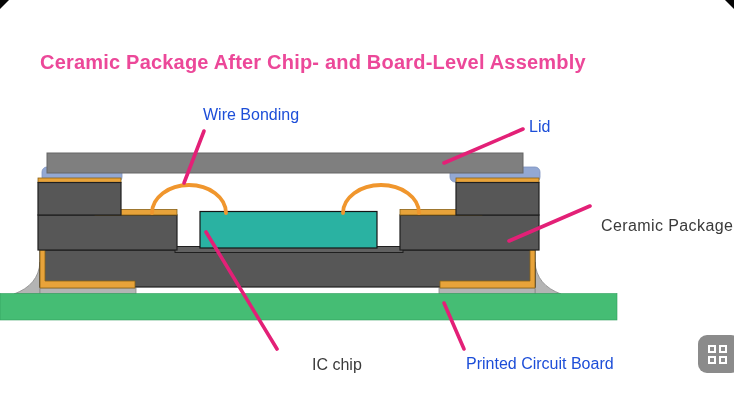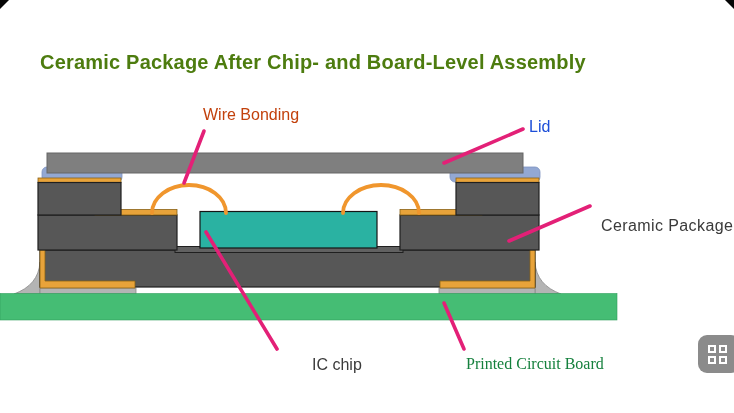--- a/index.html
+++ b/index.html
@@ -76,27 +76,27 @@
     <path d="M152,213 A37,28 0 0 1 226,213" fill="none" stroke-width="3.8" stroke-linecap="round" stroke="#f0962d"></path>
     <path d="M343,213 A38,28 0 0 1 419,213" fill="none" stroke-width="3.8" stroke-linecap="round" stroke="#f0962d"></path>
 
     <line x1="204" y1="131" x2="184" y2="183" stroke-width="3.6" stroke-linecap="round" stroke="#e32077"></line>
     <line x1="523" y1="129" x2="444" y2="163" stroke-width="3.6" stroke-linecap="round" stroke="#e32077"></line>
     <line x1="590" y1="206" x2="509" y2="241" stroke-width="3.6" stroke-linecap="round" stroke="#e32077"></line>
     <line x1="206" y1="232" x2="277" y2="349" stroke-width="3.6" stroke-linecap="round" stroke="#e32077"></line>
     <line x1="444" y1="303" x2="464" y2="349" stroke-width="3.6" stroke-linecap="round" stroke="#e32077"></line>
   </svg>
 
-  <div class="title" style="color: #4d7c0f;">Ceramic Package After Chip- and Board-Level Assembly</div>
+  <div class="title" style="color: #ec4899;">Ceramic Package After Chip- and Board-Level Assembly</div>
 
-  <div class="lbl" id="lbl-wire" style="color: #c2410c;">Wire Bonding</div>
+  <div class="lbl" id="lbl-wire" style="color: #1d4ed8;">Wire Bonding</div>
   <div class="lbl" id="lbl-lid" style="color: #1d4ed8;">Lid</div>
   <div class="lbl" id="lbl-ceramic" style="color: rgb(58, 58, 58); margin-top: 23px;">Ceramic Package</div>
   <div class="lbl" id="lbl-chip" style="color: rgb(58, 58, 58); margin-left: 24px;">IC chip</div>
-  <div class="lbl" id="lbl-pcb" style="color: #15803d; font-family: Liberation Serif, serif;">Printed Circuit Board</div>
+  <div class="lbl" id="lbl-pcb" style="color: #1d4ed8;">Printed Circuit Board</div>
 
   <div class="menu-btn" style="background: rgb(139, 139, 139);">
     <div class="menu-grid">
       <span class="sq"></span>
       <span class="sq"></span>
       <span class="sq"></span>
       <span class="sq"></span>
     </div>
   </div>
 

